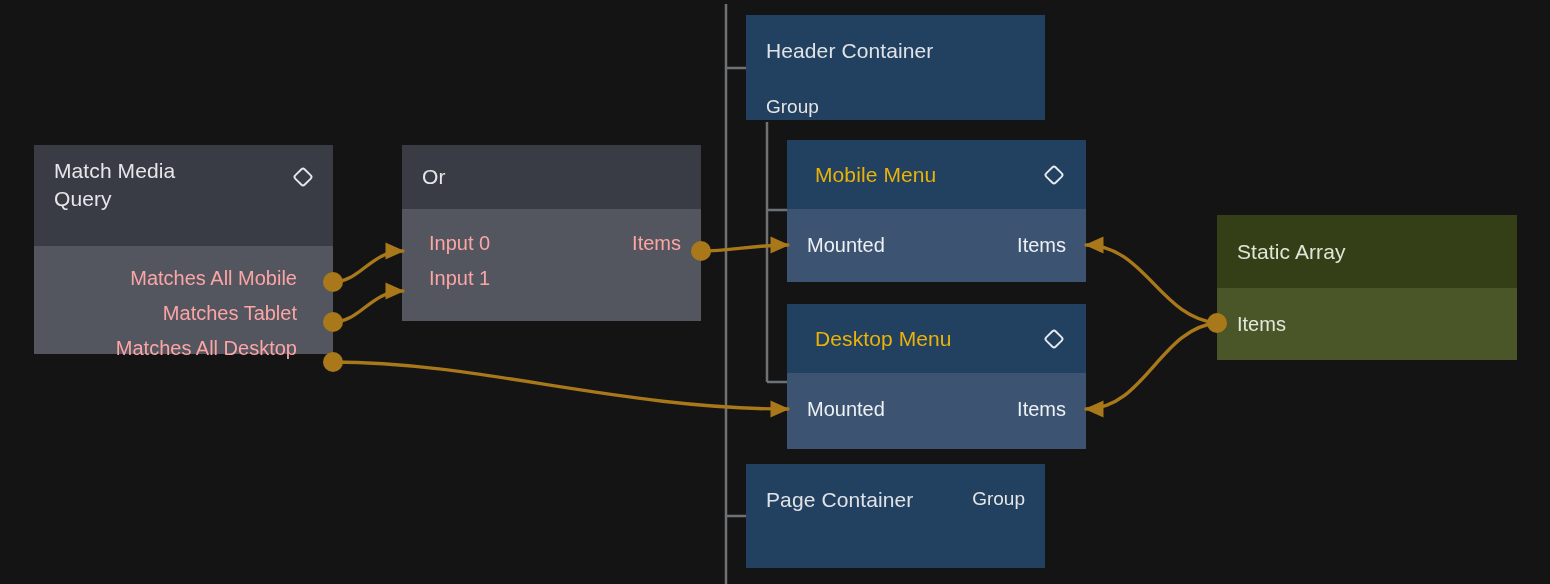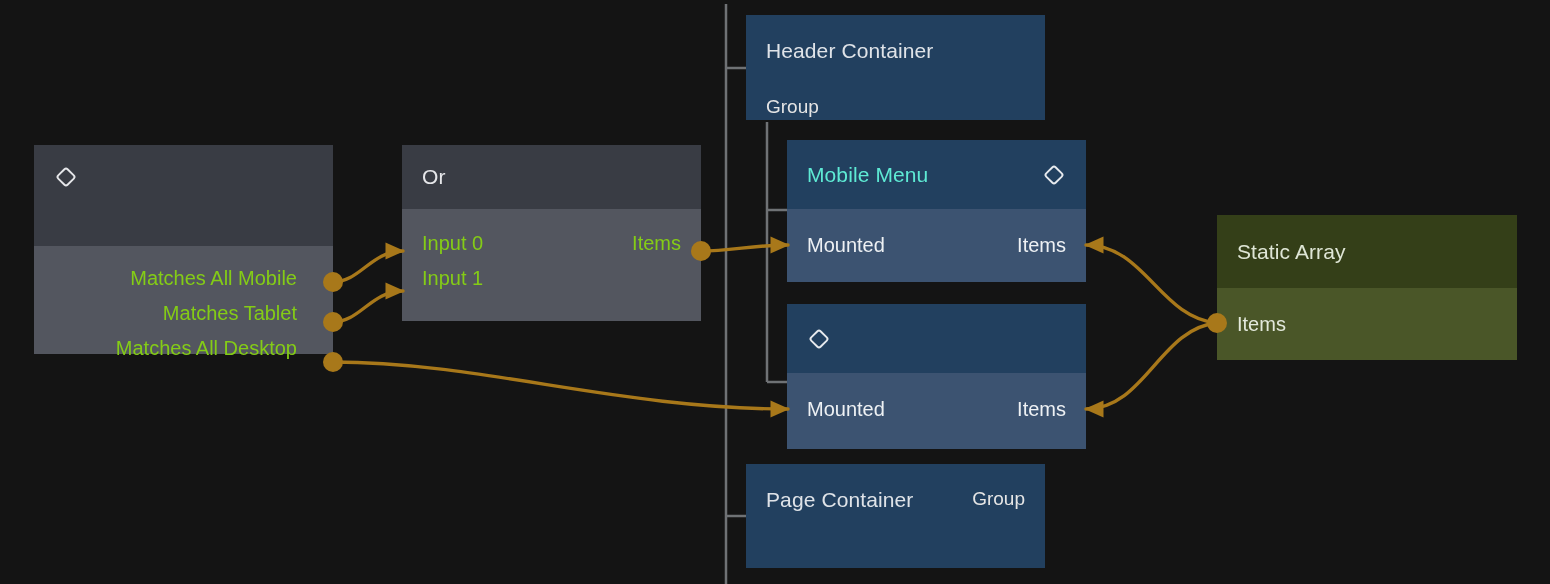--- a/index.html
+++ b/index.html
@@ -70,29 +70,29 @@
   .diamond-icon {
     flex: 0 0 auto;
     width: 24px;
     height: 24px;
   }
 
   
   .grey .node-header { background: #393c44; }
   .grey .node-body   { background: #53565f; }
   .grey .node-title  { color: #e6e7ea; }
-  .grey .port-row    { color: #84cc16; }
+  .grey .port-row    { color: #fca5a5; margin-left: 7px; }
 
   .blue-group .node-header { background: #22405f; }
   .blue-group .node-title  { color: #dfe3e8; }
   .blue-group .node-sub    { color: #e5e5e5; }
 
   .blue .node-header { background: #22405f; }
   .blue .node-body   { background: #3c5371; }
-  .blue .node-title  { color: #5eead4; }
+  .blue .node-title  { color: #eab308; margin-left: 8px; }
   .blue .port-row    { color: #eef1f4; }
 
   .green .node-header { background: #343f18; }
   .green .node-body   { background: #4a5628; }
   .green .node-title  { color: #dfe6d6; }
   .green .port-row    { color: #e3e9dc; }
 </style>
 </head>
 <body>
 
@@ -112,20 +112,22 @@
       <path d="M767,210 L787,210"></path>
 
       <path d="M767,382 L787,382"></path>
     </g>
   </svg>
 
   <div id="node-layer" class="layer" style="pointer-events:none;">
 
     <div class="node grey" style="left:34px; top:145px; width:299px;">
       <div class="node-header" style="height:101px; padding:12px 18px 0 20px; align-items:flex-start;">
+        <div class="node-title">Match Media
+Query</div>
         <svg class="diamond-icon" viewBox="0 0 24 24" style="margin-top:8px;">
           <rect x="5.4" y="5.4" width="13.2" height="13.2" rx="2.2" ry="2.2" transform="rotate(45 12 12)" fill="none" stroke="#e6e7ea" stroke-width="1.9"></rect>
         </svg>
       </div>
       <div class="node-body" style="height:108px; padding:14px 18px 0 0;">
         <div class="port-row" style="height:35px; padding-right:18px; justify-content:flex-end;">
           <span>Matches All Mobile</span>
         </div>
         <div class="port-row" style="height:35px; padding-right:18px; justify-content:flex-end;">
           <span>Matches Tablet</span>
@@ -168,20 +170,21 @@
       <div class="node-body" style="height:73px; padding:18px 0 0 0;">
         <div class="port-row" style="height:35px; padding:0 20px 0 20px;">
           <span>Mounted</span>
           <span class="p-out">Items</span>
         </div>
       </div>
     </div>
 
     <div class="node blue" style="left:787px; top:304px; width:299px;">
       <div class="node-header" style="height:69px; padding:0 20px 0 20px;">
+        <div class="node-title">Desktop Menu</div>
         <svg class="diamond-icon" viewBox="0 0 24 24">
           <rect x="5.4" y="5.4" width="13.2" height="13.2" rx="2.2" ry="2.2" transform="rotate(45 12 12)" fill="none" stroke="#e7eaee" stroke-width="1.9"></rect>
         </svg>
       </div>
       <div class="node-body" style="height:76px; padding:18px 0 0 0;">
         <div class="port-row" style="height:35px; padding:0 20px 0 20px;">
           <span>Mounted</span>
           <span class="p-out">Items</span>
         </div>
       </div>

